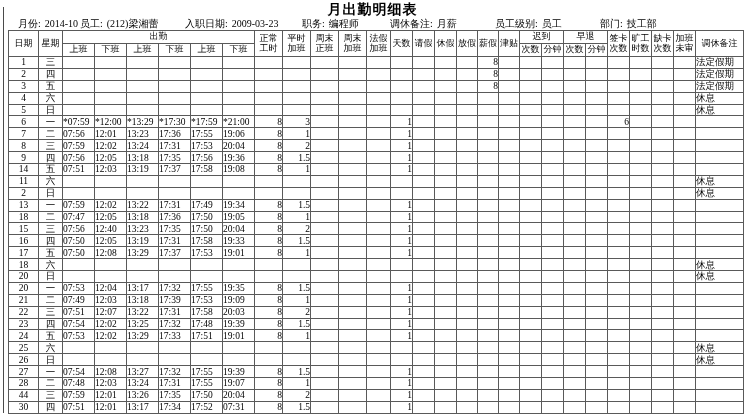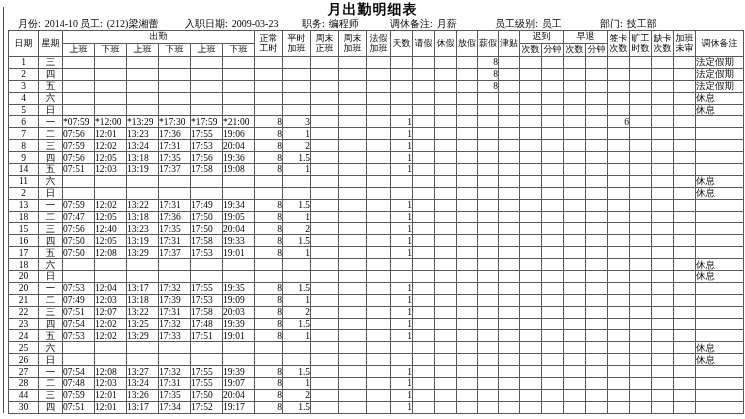--- a/index.html
+++ b/index.html
@@ -1016,21 +1016,21 @@
           <td class="a-l"></td>
         </tr>
         <tr>
           <td class="a-c">30</td>
           <td class="a-c">四</td>
           <td class="a-l">07:51</td>
           <td class="a-l">12:01</td>
           <td class="a-l">13:17</td>
           <td class="a-l">17:34</td>
           <td class="a-l">17:52</td>
-          <td class="a-l">19:17</td>
+          <td class="a-l">07:31</td>
           <td class="a-r">8</td>
           <td class="a-r">1.5</td>
           <td class="a-r"></td>
           <td class="a-r"></td>
           <td class="a-r"></td>
           <td class="a-r">1</td>
           <td class="a-r"></td>
           <td class="a-r"></td>
           <td class="a-r"></td>
           <td class="a-r"></td>

